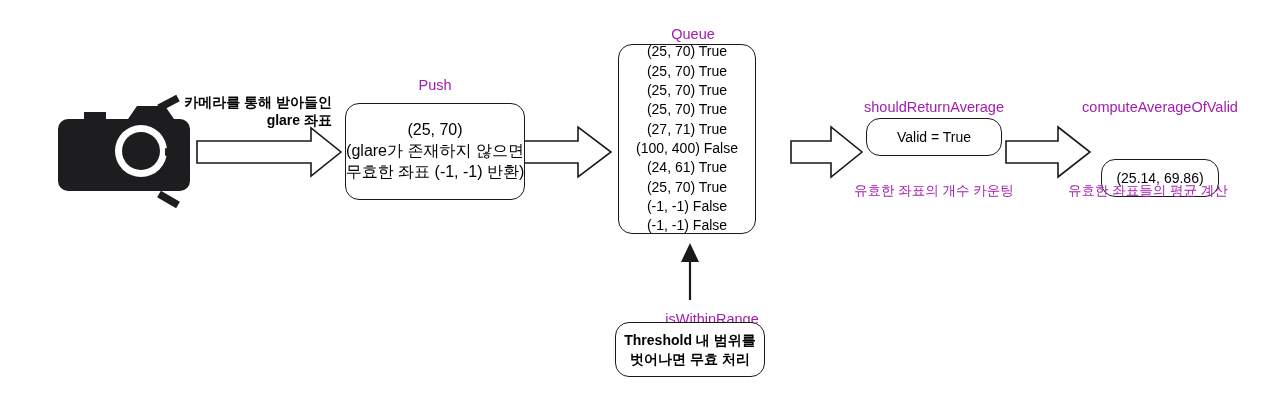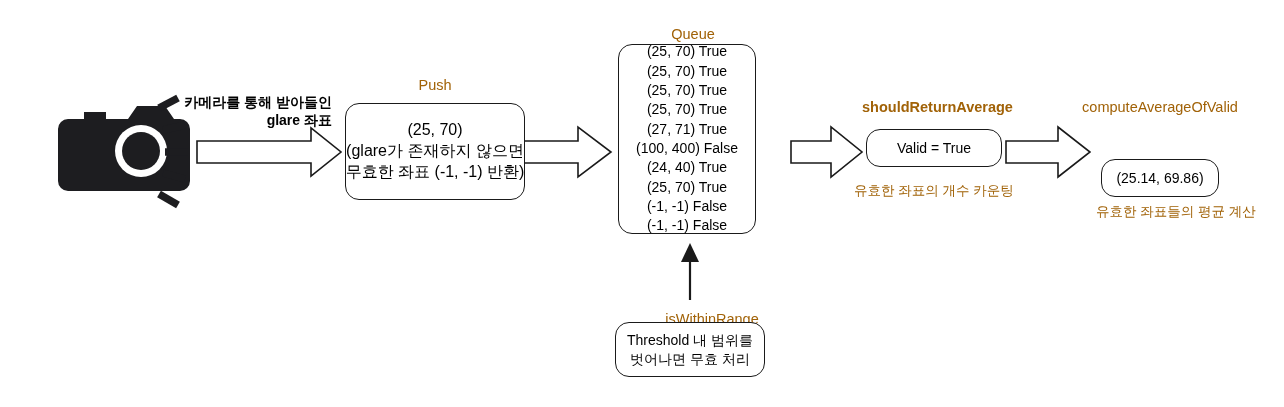--- a/index.html
+++ b/index.html
@@ -35,21 +35,21 @@
     line-height: 1.30;
     color: #000;
   }
   .box .line { display: block; white-space: nowrap; }
 
   
   .caption {
     position: absolute;
     white-space: nowrap;
     text-align: center;
-    color: #a16207;
+    color: #a21caf;
     line-height: 1.25;
   }
   .title-label { font-size: 14.5px; }
   .sub-label   { font-size: 13.5px; font-weight: 400; }
   .arrow-label {
     position: absolute;
     text-align: right;
     font-size: 14px;
     font-weight: 700;
     line-height: 1.28;
@@ -134,37 +134,37 @@
   </div>
 
   <div class="caption title-label" style="left:618px; top:25px; width:150px;">Queue</div>
   <div class="box" style="left:618px; top:44px; width:138px; height:190px; font-size:14px; line-height:1.38;">
     <span class="line">(25, 70) True</span>
     <span class="line">(25, 70) True</span>
     <span class="line">(25, 70) True</span>
     <span class="line">(25, 70) True</span>
     <span class="line">(27, 71) True</span>
     <span class="line">(100, 400) False</span>
-    <span class="line">(24, 40) True</span>
+    <span class="line">(24, 61) True</span>
     <span class="line">(25, 70) True</span>
     <span class="line">(-1, -1) False</span>
     <span class="line">(-1, -1) False</span>
   </div>
 
-  <div class="caption title-label" style="left:862px; top:98px; width:144px;font-weight:bold;">shouldReturnAverage</div>
-  <div class="box" style="left:866px; top:129px; width:136px; height:38px; font-size:14px;">
+  <div class="caption title-label" style="left:862px; top:98px; width:144px;">shouldReturnAverage</div>
+  <div class="box" style="left:866px; top:118px; width:136px; height:38px; font-size:14px;">
     <span class="line">Valid = True</span>
   </div>
   <div class="caption sub-label" style="left:854px; top:183px; width:160px;">유효한 좌표의 개수 카운팅</div>
 
   <div class="caption title-label" style="left:1082px; top:98px; width:156px;">computeAverageOfValid</div>
   <div class="box" style="left:1101px; top:129px; width:118px; height:38px; font-size:14px;margin-top:30px;">
     <span class="line">(25.14, 69.86)</span>
   </div>
-  <div class="caption sub-label" style="left:1096px; top:183px; width:160px;margin-top:21px;">유효한 좌표들의 평균 계산</div>
+  <div class="caption sub-label" style="left:1068px; top:183px; width:160px;">유효한 좌표들의 평균 계산</div>
 
   <div class="caption title-label" style="left:637px; top:299px; width:150px;margin-top:11px;">isWithinRange</div>
-  <div class="box" style="left:615px; top:322px; width:150px; height:55px; font-size:14px;">
+  <div class="box" style="left:615px; top:322px; width:150px; height:55px; font-size:14px;font-weight:bold;">
     <span class="line">Threshold 내 범위를</span>
     <span class="line">벗어나면 무효 처리</span>
   </div>
 
 </div>
 
 </body></html>

